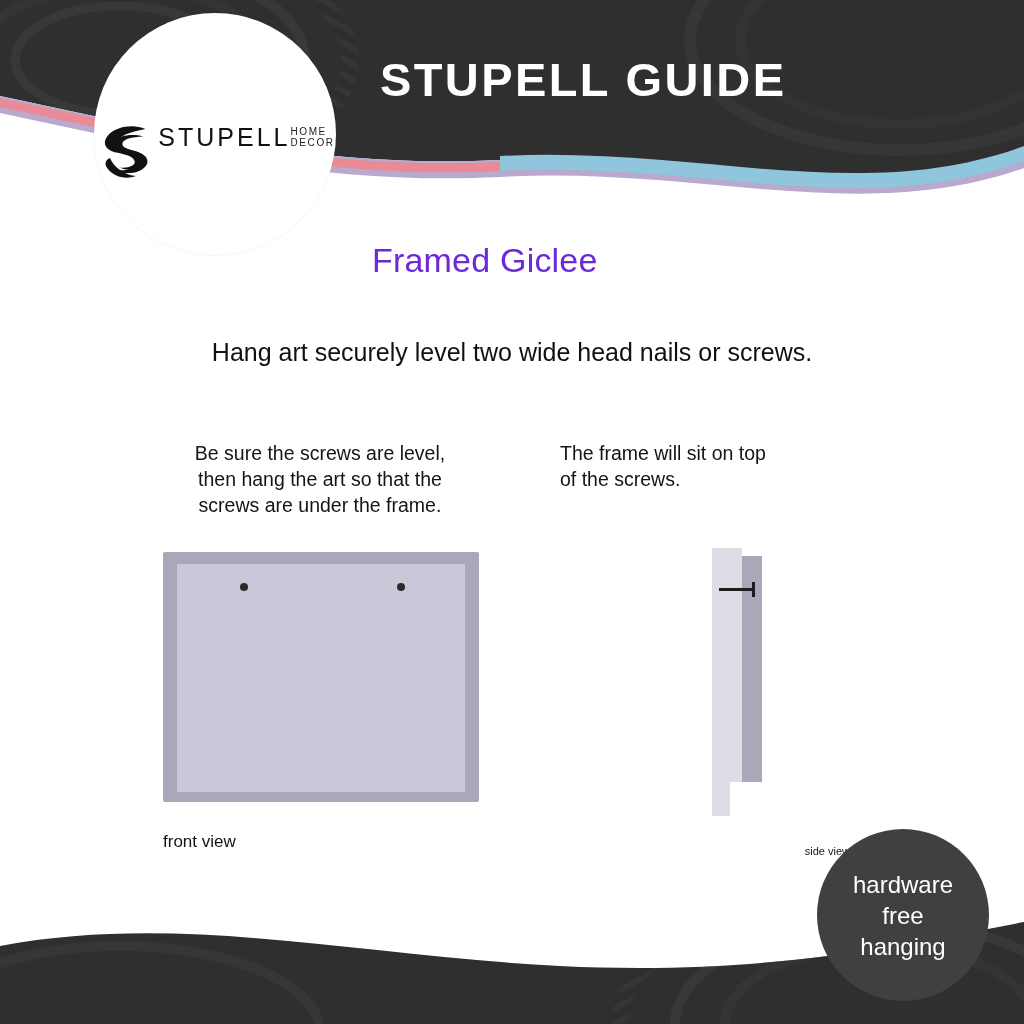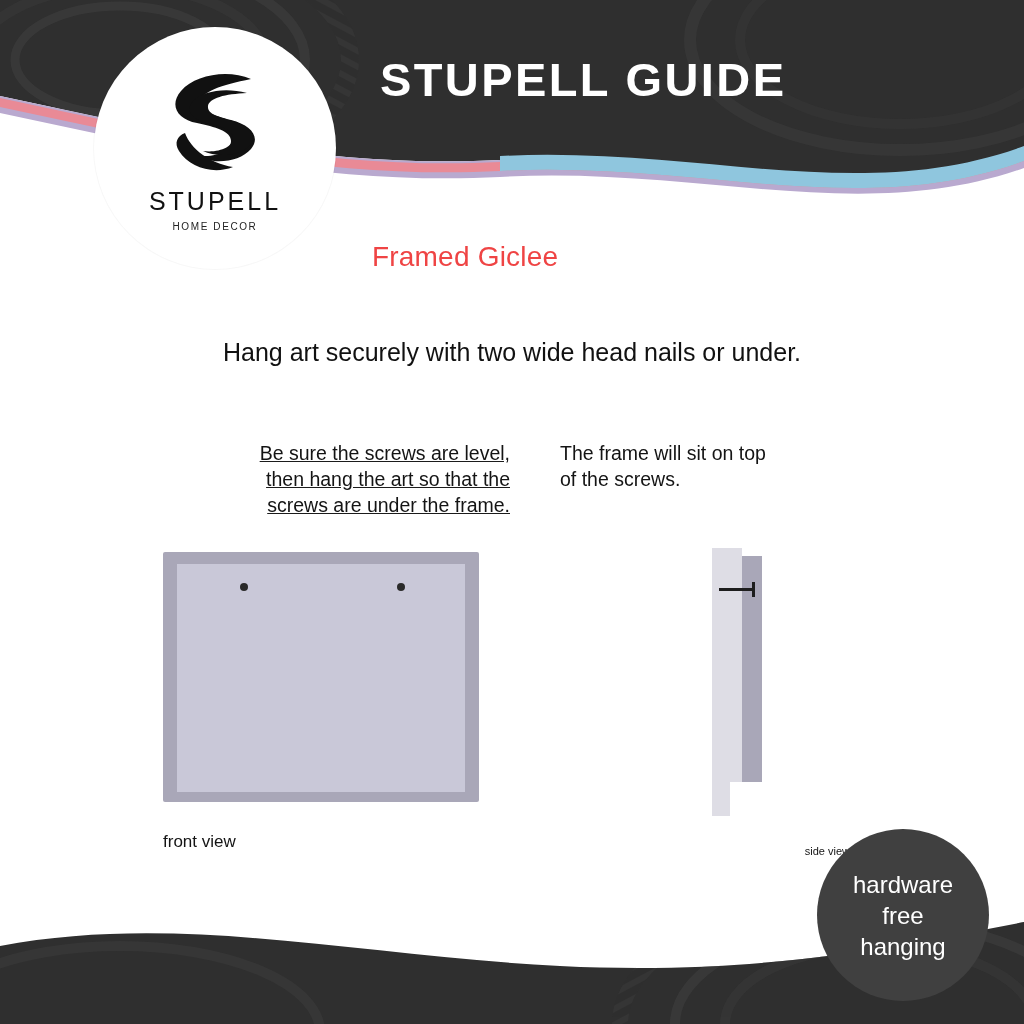--- a/index.html
+++ b/index.html
@@ -29,28 +29,28 @@
     left: 0; bottom: 0;
     width: 1024px;
     height: 120px;
     overflow: hidden;
   }
 
   
   #logo-badge {
     position: absolute;
     left: 94px;
-    top: 27px;
+    top: 13px;
     width: 242px;
     height: 242px;
     border-radius: 50%;
     background: #ffffff;
     box-shadow: 0 0 0 1px rgba(0,0,0,0.03);
     display: flex;
-    flex-direction: column;
+    flex-direction: row;
     align-items: center;
     justify-content: flex-start;
     z-index: 5;
   }
   #logo-mark {
     margin-top: 36px;
     width: 120px;
     height: 118px;
   }
   #logo-name {
@@ -75,43 +75,42 @@
     font-size: 47px;
     font-weight: 700;
     letter-spacing: 2.4px;
     color: #ffffff;
     z-index: 4;
   }
   #product-title {
     position: absolute;
     left: 372px;
     top: 241px;
-    font-size: 28px;
+    font-size: 34px;
     font-weight: 400;
-    color: #ef4444;
+    color: #6d28d9;
     letter-spacing: 0.2px;
   }
   #instruction-main {
     position: absolute;
     left: 0; right: 0;
     top: 338px;
     text-align: center;
     font-size: 25px;
     font-weight: 500;
     color: #111;
   }
 
   
   #panel-front {
     position: absolute;
     left: 130px;
     top: 440px;
     width: 380px;
-    text-align: right;
-    text-decoration: underline;
+    text-align: center;
   }
   #panel-side {
     position: absolute;
     left: 560px;
     top: 440px;
     width: 350px;
     text-align: left;
   }
   .panel-caption {
     font-size: 19.5px;
@@ -272,21 +271,21 @@
     <path d="M96,16 C72,6 40,12 26,28 C14,42 22,56 42,60 C60,64 76,68 76,78 C76,88 60,96 40,92 C56,102 84,100 96,86 C106,74 96,62 76,57 C58,52 44,48 45,39 C46,29 66,22 96,16 Z" fill="#111"></path>
     <path d="M92,30 C70,24 48,28 38,38 C30,47 36,56 52,60 C66,63 78,67 78,75 C78,84 64,90 48,88 C62,95 86,93 95,82 C103,72 94,63 78,58 C64,54 52,51 53,43 C54,35 70,31 92,30 Z" fill="#111"></path>
     <path d="M30,70 C36,86 54,100 78,104 C58,112 34,104 24,88 C19,80 22,73 30,70 Z" fill="#111"></path>
   </svg>
   <div id="logo-name">STUPELL</div>
   <div id="logo-sub">HOME DECOR</div>
 </div>
 
 <div id="guide-title">STUPELL GUIDE</div>
 <div id="product-title">Framed Giclee</div>
-<div id="instruction-main">Hang art securely with two wide head nails or under.</div>
+<div id="instruction-main">Hang art securely level two wide head nails or screws.</div>
 
 <div id="panel-front">
   <div class="panel-caption">Be sure the screws are level,
 then hang the art so that the
 screws are under the frame.</div>
 </div>
 <div id="front-diagram">
   <div id="front-inner"></div>
 </div>
 <div class="screw-dot" id="screw-left"></div>

